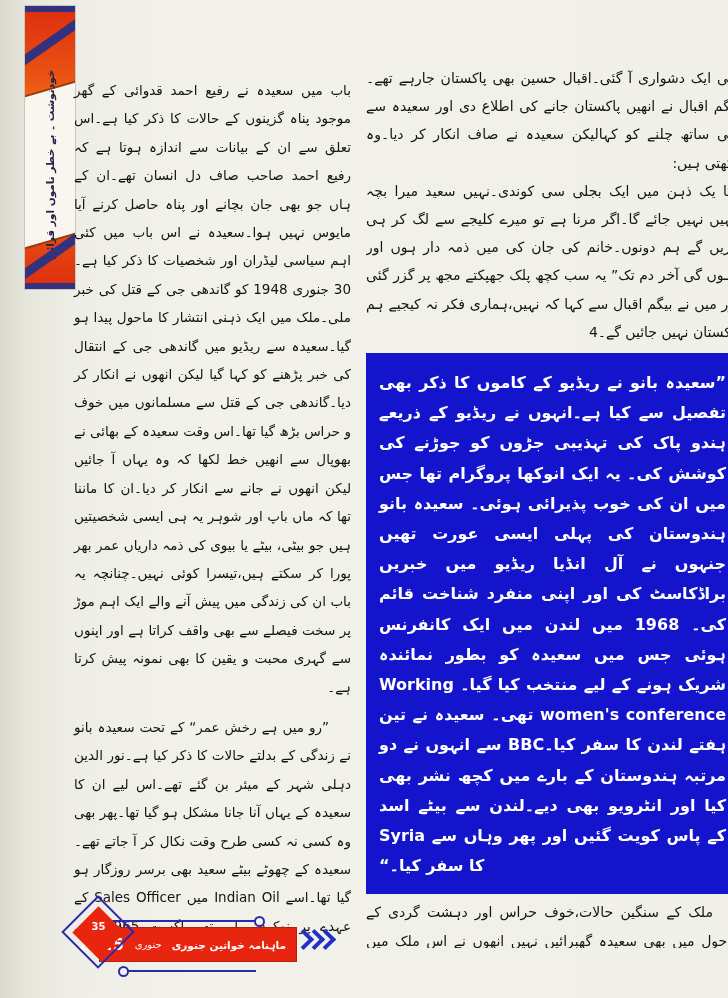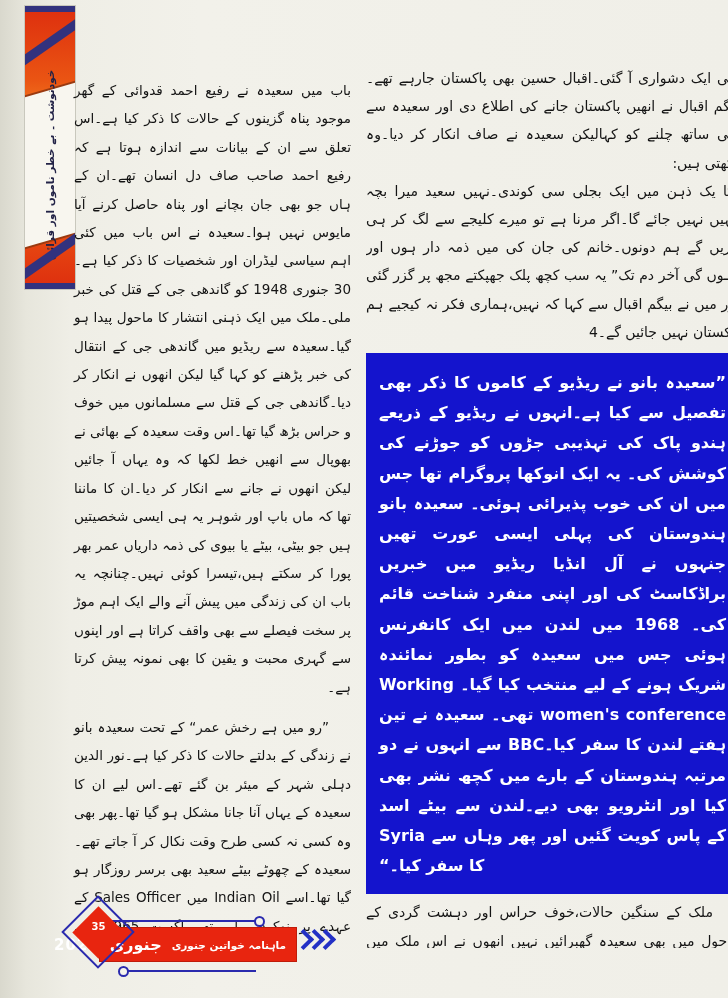--- a/index.html
+++ b/index.html
@@ -76,21 +76,21 @@
   }
   .diamond-red{
     position:absolute;left:12px;top:6px;width:37px;height:37px;
     background:#e8250f;transform:rotate(45deg);
   }
   .page-num{
     position:absolute;left:12px;top:13px;width:37px;text-align:center;
     color:#fff;font-weight:bold;font-size:10px;z-index:3;
   }
   .rb-mag{font-size:10.5px;font-weight:bold;white-space:nowrap;}
-  .rb-month{font-size:16px;font-weight:bold;white-space:nowrap;}
+  .rb-month{font-size:10px;font-weight:normal;white-space:nowrap;}
   .rb-year{font-size:15px;font-weight:bold;letter-spacing:1px;}
   .chevrons{position:absolute;left:232px;top:24px;display:flex;z-index:2;}
   .chev{
     width:11px;height:11px;margin-left:-4px;
     border-top:4px solid #2330c5;border-right:4px solid #2330c5;
     transform:rotate(45deg);
   }
 </style>
 </head>
 <body>

